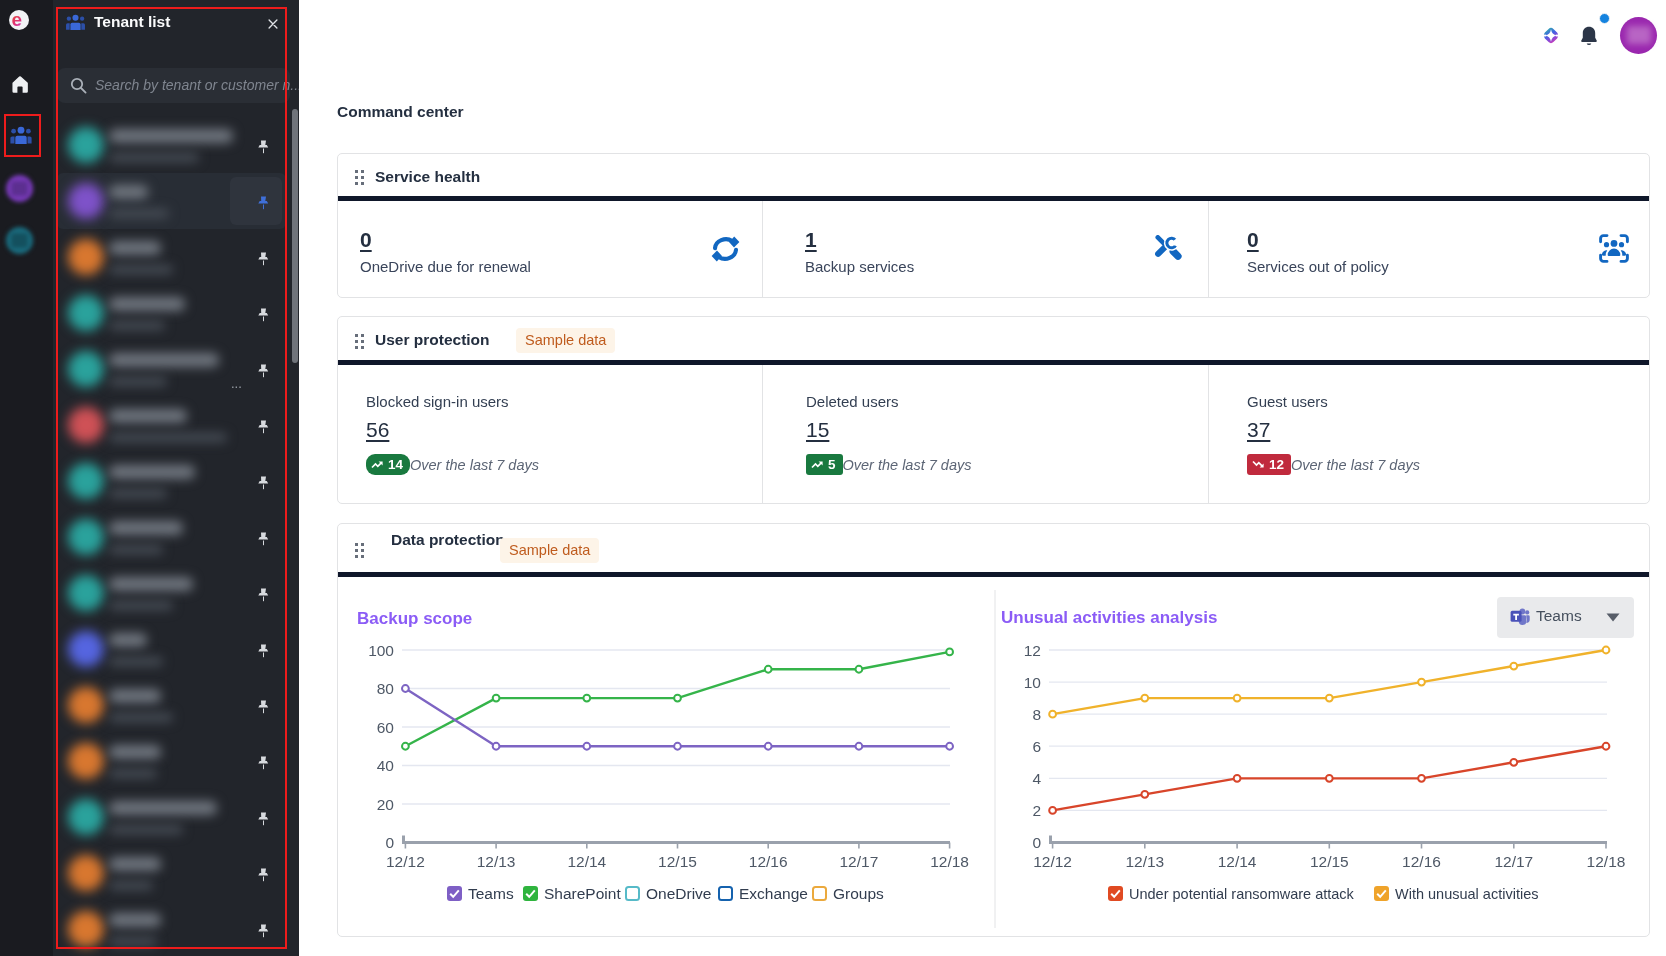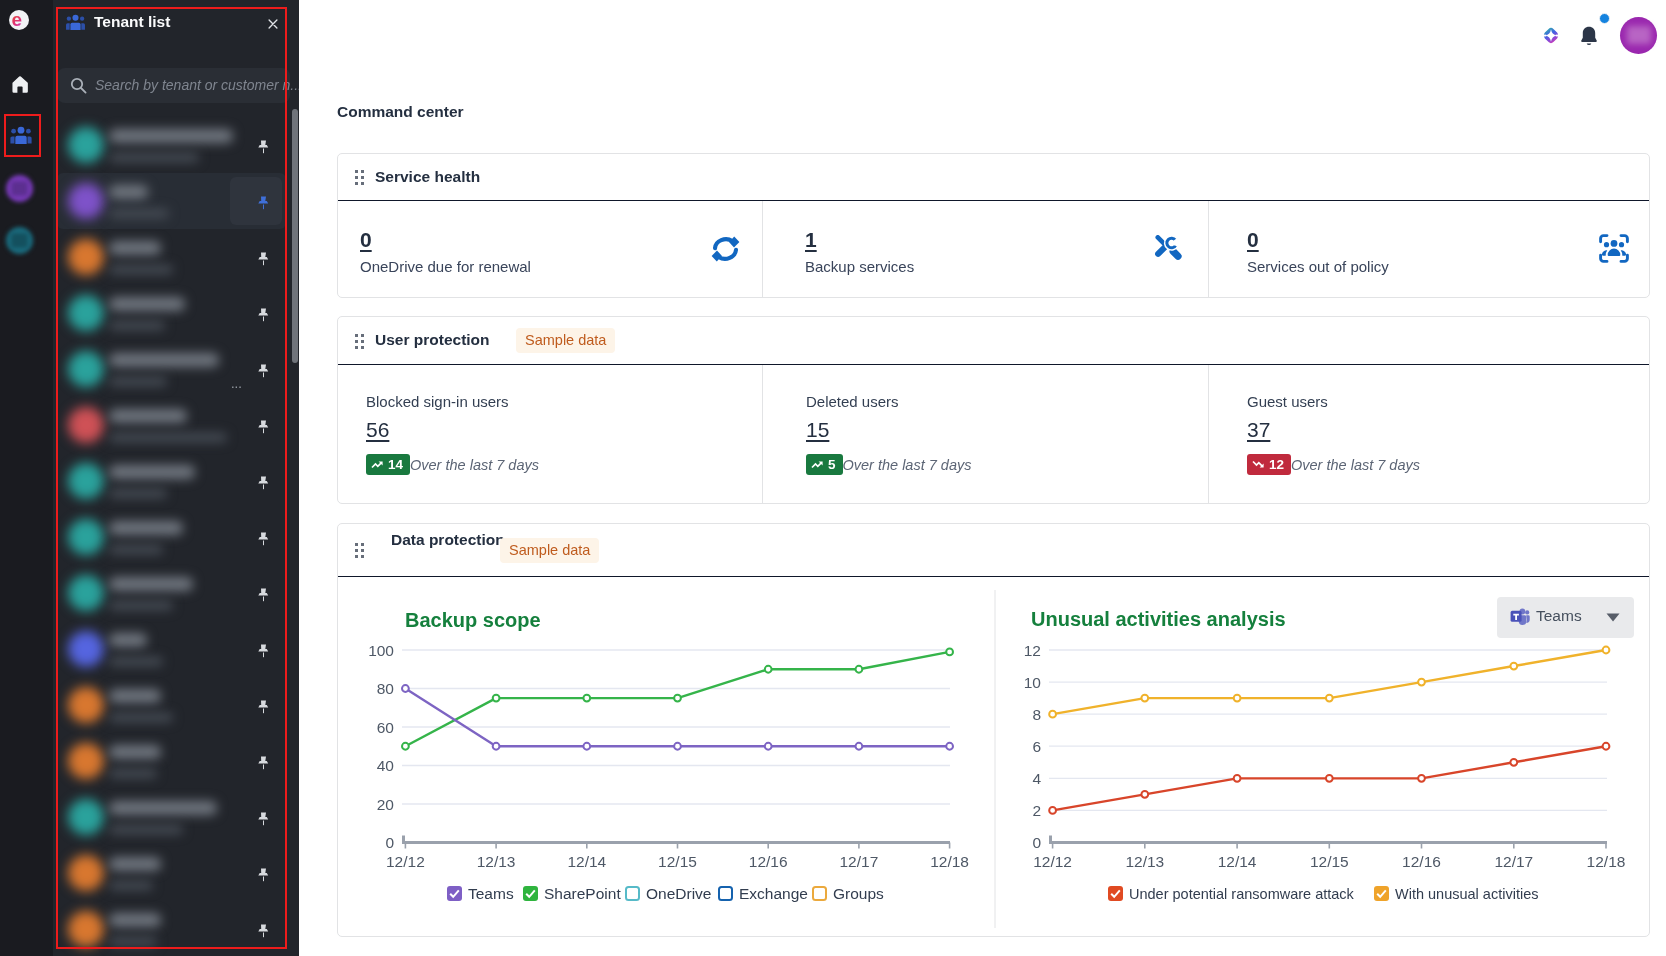--- a/index.html
+++ b/index.html
@@ -14,42 +14,42 @@
 
   .blurblob { position:absolute; border-radius:6px; filter:blur(5.5px); }
   .avatar { position:absolute; border-radius:50%; filter:blur(6px); }
 
   
   .redbox { position:absolute; border:2px solid #ee1c1c; z-index:50; }
 
   
   .card { position:absolute; left:337px; width:1313px; background:#fff;
     border:1px solid #e2e3e5; border-radius:5px; }
-  .card-head { position:relative; height:47px; border-bottom:1px solid #0f172a; }
+  .card-head { position:relative; height:47px; border-bottom:5px solid #0f172a; }
   .dots { position:absolute; left:17px; top:16px; width:11px; height:16px; }
   .dots i { position:absolute; width:3px; height:3px; background:#676e7a; }
   .card-title { position:absolute; left:37px; top:14px; font-size:15.5px; font-weight:bold; color:#242f40; }
   .sample { position:absolute; top:11px; height:25px; line-height:25px; padding:0 9px;
     background:#fdf4e8; border-radius:4px; color:#bf5b1d; font-size:14.5px; }
 
   .vdiv { position:absolute; top:0; bottom:0; width:1px; background:#e2e3e5; }
 
   .stat-num { font-size:21px; font-weight:bold; color:#242f40; text-decoration:underline;
     text-underline-offset:3px; }
   .stat-label { font-size:15px; color:#39445a; margin-top:6px; }
 
   .um-label { font-size:15px; color:#333f52; }
   .um-num { font-size:21px; font-weight:normal; color:#242f40; text-decoration:underline;
     text-underline-offset:3px; margin-top:8px; }
   .badge { display:inline-flex; align-items:center; height:21px; border-radius:3px;
     padding:0 7px 0 5px; color:#fff; font-size:13.5px; font-weight:bold; }
   .badge svg { margin-right:4px; }
   .since { font-size:14.5px; font-style:italic; color:#5c6575; margin-left:0; }
 
-  .chart-title { position:absolute; font-size:20px; font-weight:bold; color:#15803d;margin-left:48px; }
+  .chart-title { position:absolute; font-size:17px; font-weight:bold; color:#8b5cf6; }
 </style>
 </head>
 <body>
 <div id="page">
   <div id="rail">
 
     <div class="abs" style="left:9px;top:10px;width:20px;height:20px;border-radius:50%;background:#f2f3f5;"></div>
     <div class="abs" style="left:9px;top:10px;width:20px;height:20px;border-radius:50%;overflow:hidden;">
       <span style="position:absolute;left:2.6px;top:-1px;font-size:19px;font-weight:bold;background:linear-gradient(140deg,#e84b32 15%,#e0317c 60%,#b63bd4 95%);-webkit-background-clip:text;background-clip:text;color:transparent;filter:blur(0.5px);">e</span>
     </div>
@@ -309,21 +309,21 @@
         <div class="card-title">User protection</div>
         <div class="sample" style="left:178px;">Sample data</div>
       </div>
       <div style="position:relative;height:138px;">
         <div class="vdiv" style="left:424px;"></div>
         <div class="vdiv" style="left:870px;"></div>
         <div class="abs" style="left:28px;top:28px;">
           <div class="um-label">Blocked sign-in users</div>
           <div class="um-num">56</div>
           <div style="margin-top:12px;display:flex;align-items:center;">
-            <span class="badge" style="background:#19793f;">
+            <span class="badge" style="background:#19793f;border-radius:9px;">
               <svg width="13" height="9" viewBox="0 0 13 9">
                   <path d="M1 7.5 L4.5 4 L6.8 6.3 L10.5 2.6" fill="none" stroke="#fff" stroke-width="1.7"></path>
                   <path d="M7.6 1.6 h4 v4 Z" fill="#fff"></path>
                 </svg>
               14</span>
             <span class="since">Over the last 7 days</span>
           </div>
         </div>
         <div class="abs" style="left:468px;top:28px;">
           <div class="um-label">Deleted users</div>
@@ -361,21 +361,21 @@
             <i style="left:6px;top:0"></i>
             <i style="left:0;top:6px"></i>
             <i style="left:6px;top:6px"></i>
             <i style="left:0;top:12px"></i>
             <i style="left:6px;top:12px"></i>
           </div>
         <div class="card-title" style="top:7px;margin-left:16px;">Data protection</div>
         <div class="sample" style="left:162px;top:14px;">Sample data</div>
       </div>
       <div class="chart-title" style="left:19px;top:85px;">Backup scope</div>
-      <div class="chart-title" style="left:645px;top:84px;">Unusual activities analysis</div>
+      <div class="chart-title" style="left:663px;top:84px;">Unusual activities analysis</div>
 
       <div class="abs" style="left:1159px;top:73px;width:137px;height:41px;background:#e9eaec;border-radius:4px;">
         <svg class="abs" style="left:13px;top:11px;" width="20" height="18" viewBox="0 0 20 18">
           <g fill="#7077c9">
             <circle cx="12.4" cy="3.5" r="2.9"></circle>
             <circle cx="17.2" cy="4.4" r="2.1"></circle>
             <path d="M16.2 7.3 h2.2 a1.3 1.3 0 0 1 1.3 1.3 v3.3 a2.9 2.9 0 0 1 -3.7 2.8 q0.8 -1.2 0.8 -2.9 Z"></path>
             <path d="M9.2 7.3 h5.6 a1.5 1.5 0 0 1 1.5 1.5 v4.3 a3.8 3.8 0 0 1 -7.6 0.2 Z"></path>
           </g>
           <rect x="0.6" y="2.8" width="11" height="11" rx="1.6" fill="#4a52b9"></rect>

